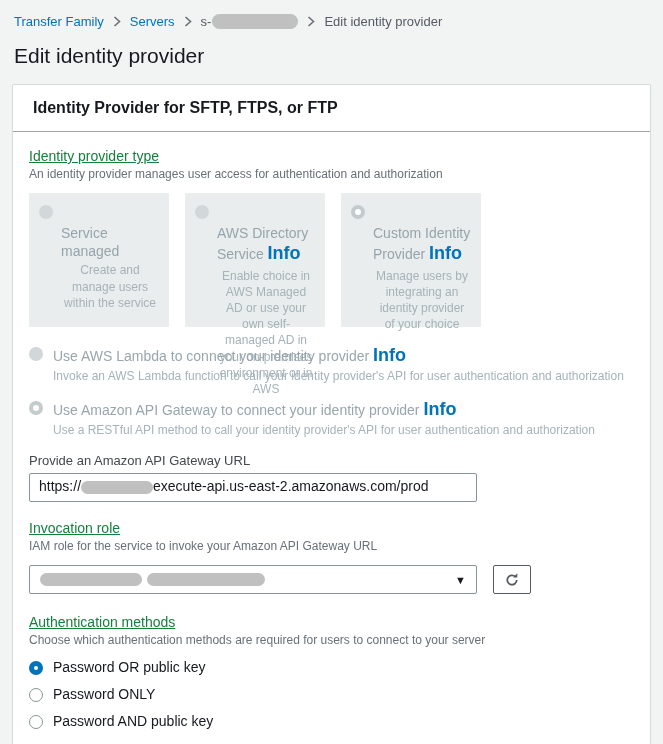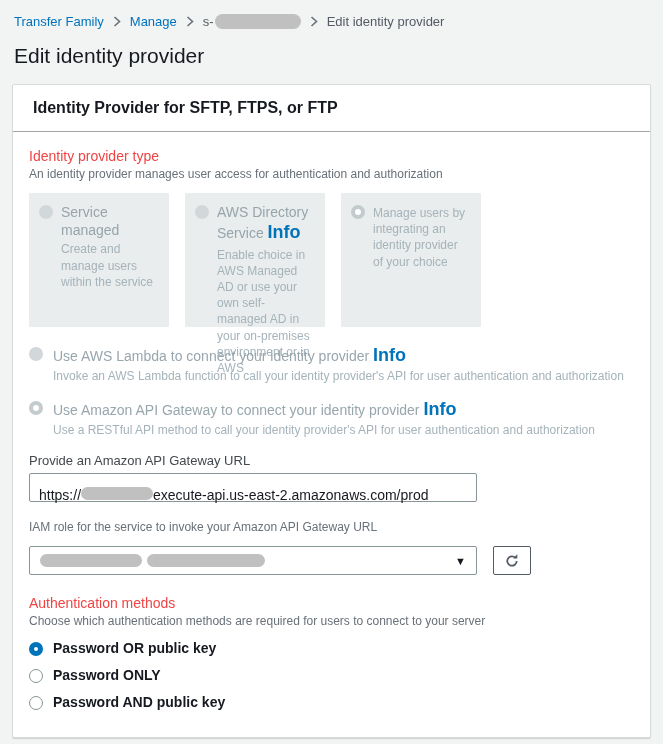--- a/index.html
+++ b/index.html
@@ -22,75 +22,75 @@
   .redact.crumb-blob { width: 86px; height: 15px; margin-left: 1px; }
 
   h1.page-title { font-size: 21px; font-weight: 500; color: #16191f; margin: 15px 0 16px 2px; }
 
   
   .card { background: #fff; border: 1px solid #d5dbdb; border-radius: 2px; box-shadow: 0 1px 1px rgba(0,28,36,.15); }
   .card-header { padding: 14px 20px; border-bottom: 1px solid #a3a3a3; }
   .card-header h2 { font-size: 16px; font-weight: 700; color: #16191f; }
   .card-body { padding: 16px; }
 
-  .section-label { font-size: 14px; color: #ef4444; margin-bottom: 3px; }
+  .section-label { font-size: 14px; color: #15803d; margin-bottom: 3px; text-decoration: underline; }
   .section-desc { font-size: 12px; color: #687078; margin-bottom: 12px; }
 
   
   .radio { flex: 0 0 auto; width: 14px; height: 14px; border-radius: 50%; margin-top: 2px; }
   .radio.checked { border: 5px solid #0073bb; background: #fff; }
   .radio.unchecked { border: 1px solid #879596; background: #fff; }
   .radio.disabled-unchecked { background: #d2d7d9; border: none; }
   .radio.disabled-checked { border: 4px solid #c3cbcd; background: #fff; }
 
   
   .tiles { display: flex; gap: 16px; margin-bottom: 18px; }
   .tile { width: 140px; height: 134px; background: #eaeded; padding: 10px 10px; display: flex; gap: 8px; border-radius: 1px; }
-  .tile-title { font-size: 14px; color: #96a5ad; line-height: 1.3; }
-  .tile-desc { font-size: 12px; color: #a5b3ba; line-height: 1.35; margin-top: 2px; }
+  .tile-title { font-size: 14px; color: #96a5ad; line-height: 1.3; margin-top: 21px; }
+  .tile-desc { font-size: 12px; color: #a5b3ba; line-height: 1.35; margin-top: 2px; text-align: center; }
   .info-link { color: #0073bb; font-weight: 700; font-size: 18px; text-decoration: none; cursor: pointer; white-space: nowrap; }
 
   
   .option-row { display: flex; gap: 10px; margin: 0 0 16px 0; }
   .option-label { font-size: 14px; color: #98a6ad; }
   .option-desc { font-size: 12px; color: #a5b3ba; margin-top: 3px; }
 
   
   .field-label { font-size: 13px; color: #43484e; margin: 4px 0 5px 0; }
   .input-box { width: 448px; height: 29px; border: 1px solid #879596; border-radius: 2px; background: #fff;
-               display: flex; align-items: flex-start; padding: 13px 9px; font-size: 14px; color: #16191f; margin-bottom: 18px; }
+               display: flex; align-items: flex-end; padding: 7px 9px; font-size: 14px; color: #16191f; margin-bottom: 18px; }
   .redact.url-blob { width: 72px; height: 13px; border-radius: 7px; }
   .select-row { display: flex; align-items: center; margin-bottom: 20px; }
   .select-box { width: 448px; height: 29px; border: 1px solid #879596; border-radius: 2px; background: #fff;
                 display: flex; align-items: center; padding: 0 10px; cursor: pointer; }
   .select-blobs { display: flex; gap: 5px; align-items: center; flex: 1; }
   .redact.select-blob-a { width: 102px; height: 13px; border-radius: 7px; }
   .redact.select-blob-b { width: 118px; height: 13px; border-radius: 7px; }
   .caret { color: #16191f; font-size: 11px; margin-left: auto; }
   .refresh-btn { width: 38px; height: 29px; border: 1px solid #545b64; border-radius: 2px; background: #fff;
                  margin-left: 16px; display: flex; align-items: center; justify-content: center; cursor: pointer; }
 
   
-  .auth-row { display: flex; align-items: center; gap: 10px; margin-bottom: 11px; font-weight: bold; }
+  .auth-row { display: flex; align-items: center; gap: 10px; margin-bottom: 11px; }
   .auth-label { font-size: 14px; color: #16191f; }
   svg { display: block; }
 </style>
 </head>
 <body>
 
 <div class="page">
 
   <nav class="breadcrumb">
     <a class="crumb-link">Transfer Family</a>
     <span class="crumb-sep">
       <svg width="8" height="11" viewBox="0 0 8 11">
           <polyline points="1.5,1 6.5,5.5 1.5,10" fill="none" stroke="#687078" stroke-width="1.6"></polyline>
         </svg>
     </span>
-    <a class="crumb-link">Manage</a>
+    <a class="crumb-link">Servers</a>
     <span class="crumb-sep">
       <svg width="8" height="11" viewBox="0 0 8 11">
           <polyline points="1.5,1 6.5,5.5 1.5,10" fill="none" stroke="#687078" stroke-width="1.6"></polyline>
         </svg>
     </span>
     <span class="crumb-server">
       <span>s-</span>
       <span class="redact crumb-blob"></span>
     </span>
     <span class="crumb-sep">
@@ -126,20 +126,24 @@
             <div class="tile-title">
               <span>AWS Directory Service</span>
               <a class="info-link">Info</a>
             </div>
             <div class="tile-desc">Enable choice in AWS Managed AD or use your own self-managed AD in your on-premises environment or in AWS</div>
           </div>
         </div>
         <div class="tile">
           <span class="radio disabled-checked"></span>
           <div>
+            <div class="tile-title">
+              <span>Custom Identity Provider</span>
+              <a class="info-link">Info</a>
+            </div>
             <div class="tile-desc">Manage users by integrating an identity provider of your choice</div>
           </div>
         </div>
       </div>
 
       <div class="option-row">
         <span class="radio disabled-unchecked"></span>
         <div>
           <span class="option-label">Use AWS Lambda to connect your identity provider</span>
           <a class="info-link">Info</a>
@@ -155,20 +159,21 @@
         </div>
       </div>
 
       <div class="field-label">Provide an Amazon API Gateway URL</div>
       <div class="input-box">
         <span>https://</span>
         <span class="redact url-blob"></span>
         <span>execute-api.us-east-2.amazonaws.com/prod</span>
       </div>
 
+      <div class="section-label">Invocation role</div>
       <div class="section-desc">IAM role for the service to invoke your Amazon API Gateway URL</div>
       <div class="select-row">
         <div class="select-box">
           <span class="select-blobs">
             <span class="redact select-blob-a"></span>
             <span class="redact select-blob-b"></span>
           </span>
           <span class="caret">▼</span>
         </div>
         <button class="refresh-btn">

